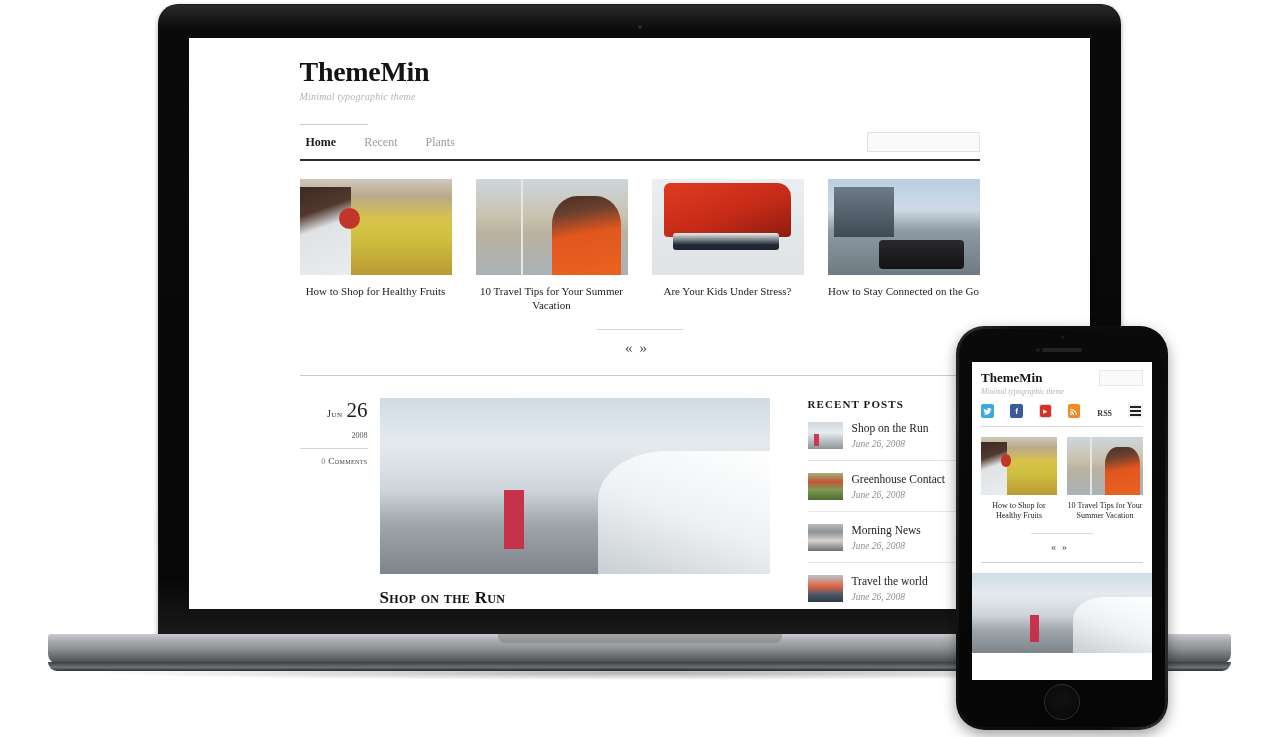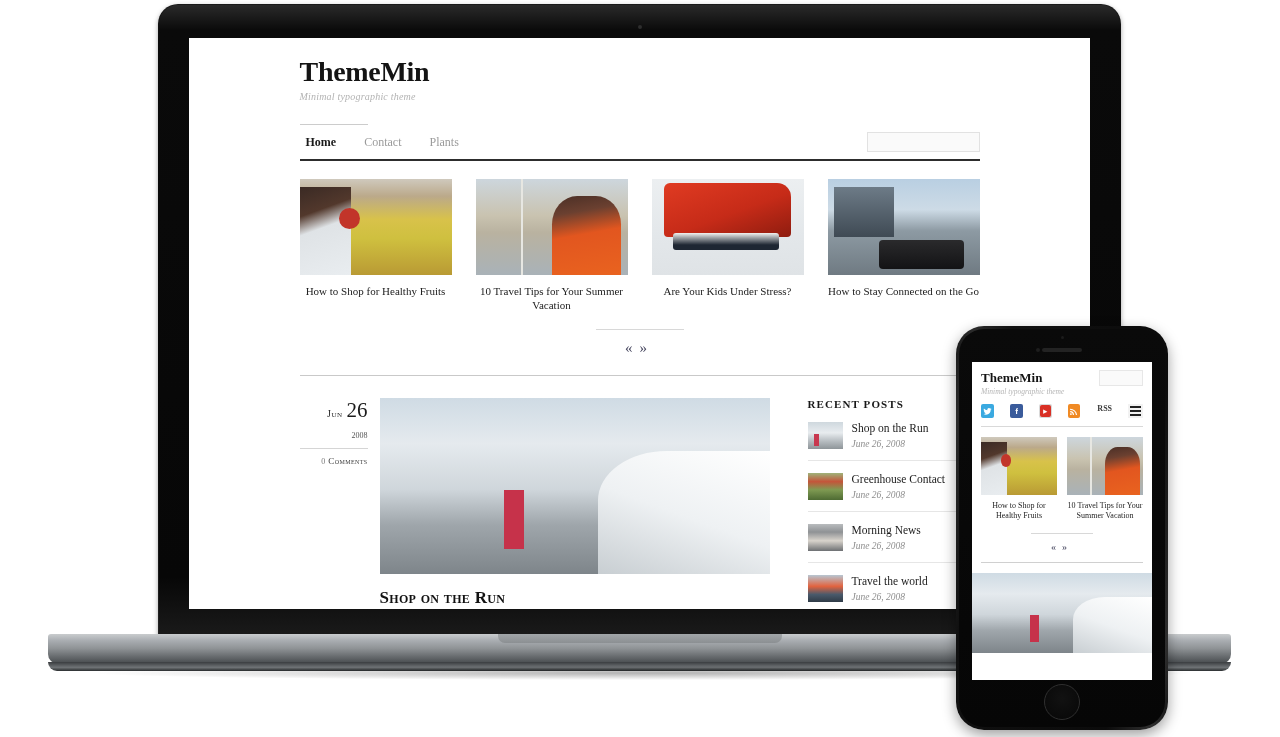--- a/index.html
+++ b/index.html
@@ -122,21 +122,21 @@
             border-radius:50%; border:1px solid #2f2f2f;
             background:radial-gradient(circle at 50% 40%,#121212,#070707); z-index:3;}
   .ph-screen{ position:absolute; left:16px; top:36px; width:180px; height:318px; background:#fff;
               overflow:hidden; z-index:2; }
 
   .m-wrap{ padding: 8px 9px 0 9px; }
   .m-head{ display:flex; justify-content:space-between; align-items:flex-start; }
   .m-title{ font-size:13px; font-weight:bold; color:#141414; }
   .m-tag{ font-size:7.5px; font-style:italic; color:#b5b5b5; margin-top:1px; }
   .m-search{ width:44px; height:16px; border:1px solid #e7e7e7; background:#fafafa; }
-  .m-social{ display:flex; align-items:flex-start; gap:16px; margin-top:8px; }
+  .m-social{ display:flex; align-items:flex-end; gap:16px; margin-top:8px; }
   .sico{ width:14px; height:14px; border-radius:2px; display:flex; align-items:center;
          justify-content:center; color:#fff; font-size:9px; font-weight:bold;
          font-family:"Liberation Sans",sans-serif; }
   .sico.tw{ background:#3aa9e0; }
   .sico.fb{ background:#3a5b9b; font-family:"Liberation Serif",serif; }
   .sico.yt{ background:#d9d9d9; display:flex; padding:1px;}
   .sico.yt i{ background:#d93025; width:100%; height:100%; border-radius:2px; display:flex;
               align-items:center; justify-content:center; color:#fff; font-size:5px; font-style:normal;}
   .sico.rss{ background:#f08a24; }
   .rss-txt{ font-size:8px; font-weight:bold; color:#3b3b3b; margin-left:1px;
@@ -208,21 +208,21 @@
       <div class="site">
         <div class="wrap">
 
           <div class="site-title">ThemeMin</div>
           <div class="site-tag">Minimal typographic theme</div>
 
           <div class="nav-rule-top"></div>
           <div class="navbar">
             <div class="nav-links">
               <a href="#" class="active">Home</a>
-              <a href="#">Contact</a>
+              <a href="#">Recent</a>
               <a href="#">Plants</a>
             </div>
             <div class="search-box" title=""></div>
           </div>
 
           <div class="carousel">
             <div class="c-item">
               <div class="c-thumb">
                   <div class="ph img-fruit"></div>
                 </div>

